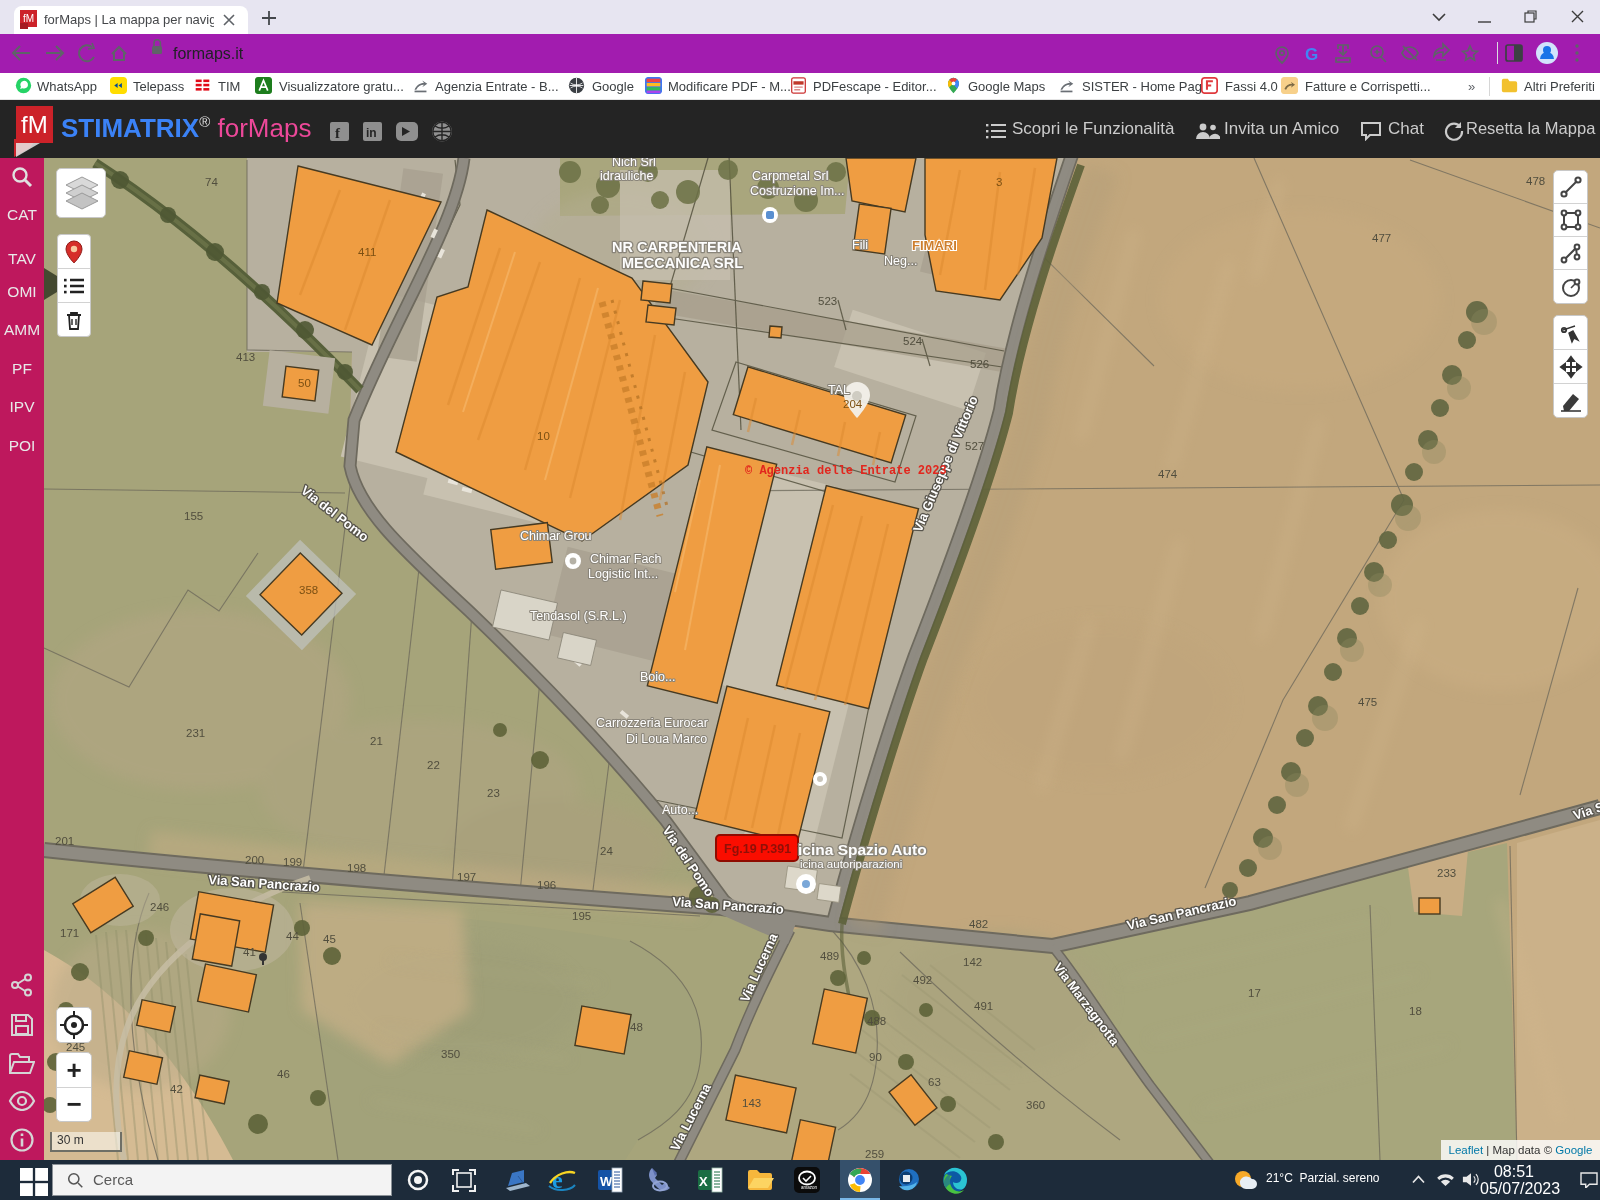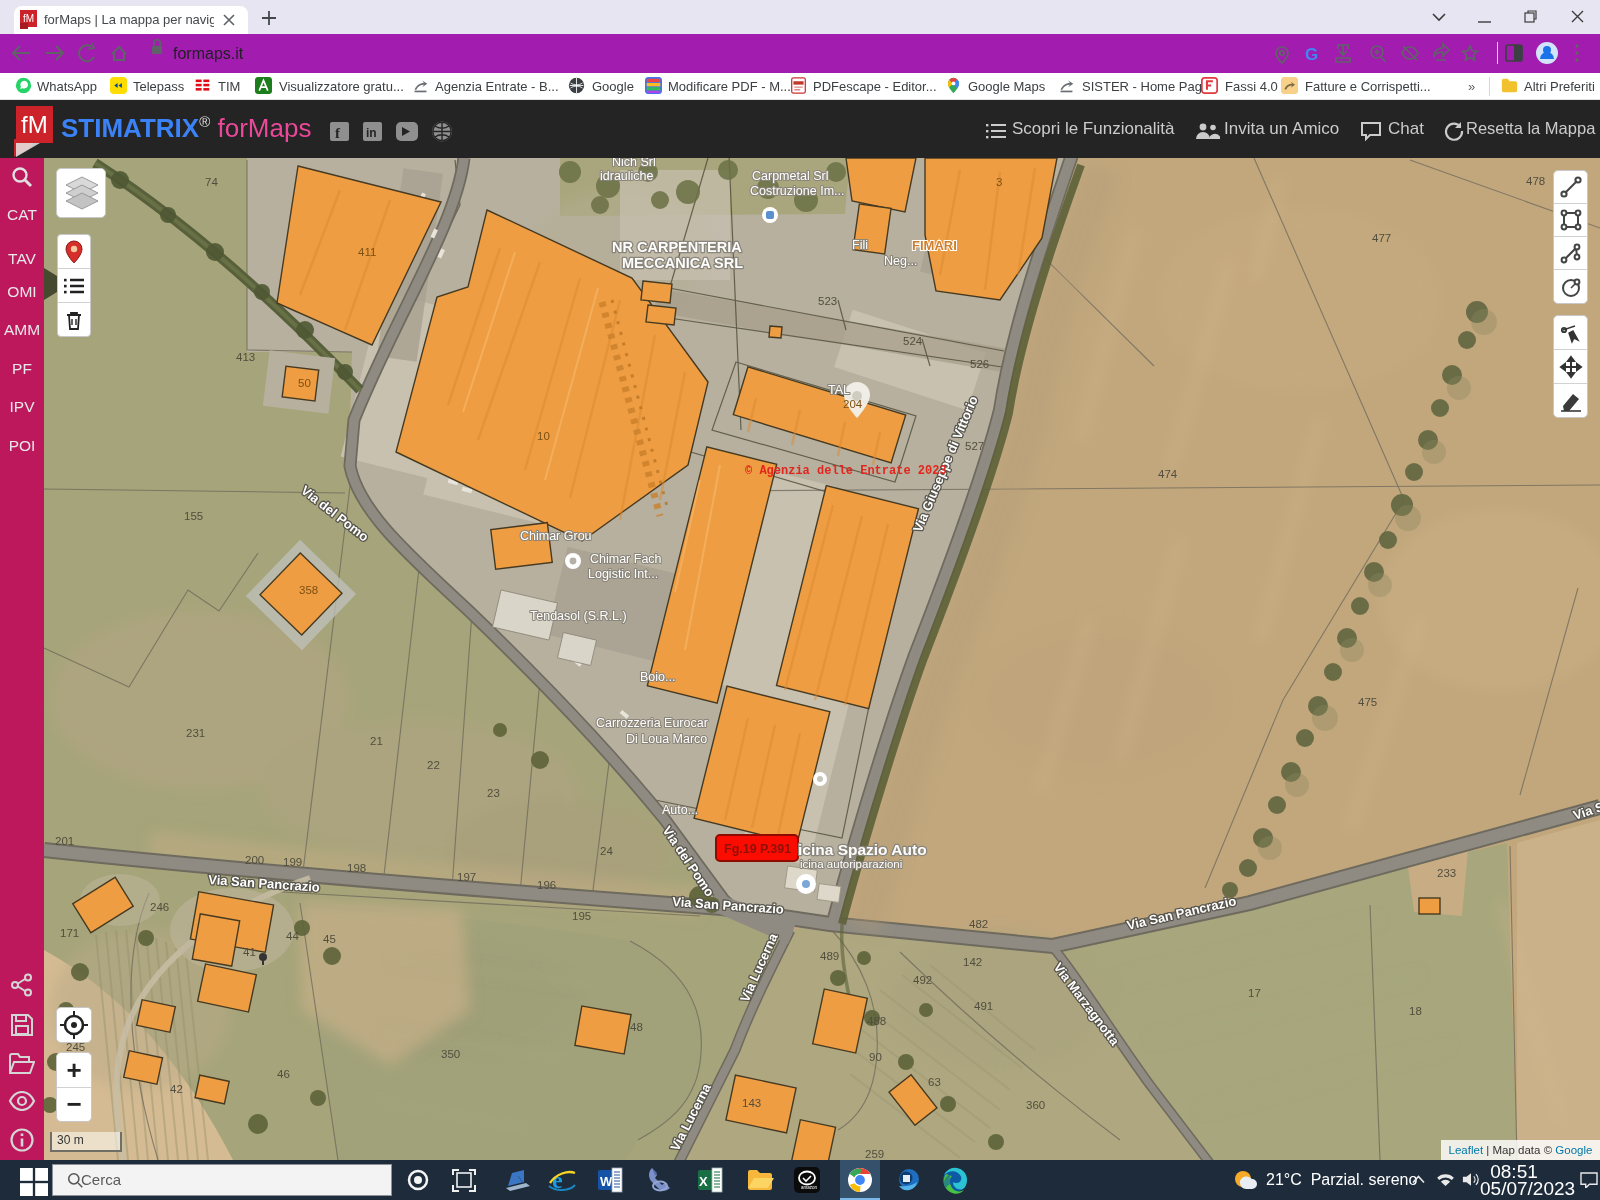--- a/index.html
+++ b/index.html
@@ -19,21 +19,21 @@
 .sbl{position:absolute;left:0;width:44px;text-align:center;color:#e8e8e8;font-size:15.5px}
 
 .lbtn{position:absolute;background:#fff;border:1px solid #c8c8c8;border-radius:5px}
 .cell{border-bottom:1px solid #d2d2d2;display:flex;align-items:center;justify-content:center}
 #attrib{position:absolute;left:1441px;top:1140px;width:159px;height:20px;background:rgba(255,255,255,.82);font-size:11.5px;color:#333;text-align:center;line-height:20px}
 #attrib a{color:#0078a8;text-decoration:none}
 
 #taskbar{position:absolute;left:0;top:1160px;width:1600px;height:40px;background:#1d2b3a}
 #tsearch{position:absolute;left:52px;top:4px;width:340px;height:32px;background:#f3f3f3;border:1px solid #8b9197;color:#5a5a5a;font-size:15px;line-height:30px}
 .tico{position:absolute;top:6px;width:28px;height:28px}
-#tright{position:absolute;color:#fff;font-size:16px}
+#tright{position:absolute;color:#fff;font-size:12px}
 </style></head>
 <body>
 <svg id="map" style="position:absolute;left:0;top:0" width="1600" height="1160" viewBox="0 0 1600 1160">
 <style>
 .st{font:bold 13px "Liberation Sans",sans-serif;fill:#fff;stroke:#57544c;stroke-width:2.6px;paint-order:stroke;stroke-linejoin:round}
 .pn{font:11.5px "Liberation Sans",sans-serif;fill:#514e3e}
 .pb{font:11.5px "Liberation Sans",sans-serif;fill:#7c5013}
 .bz{font:12.5px "Liberation Sans",sans-serif;fill:#fff;stroke:#8a857a;stroke-width:2.2px;paint-order:stroke;stroke-linejoin:round}
 .bz2{font:bold 14.5px "Liberation Sans",sans-serif;fill:#fdfdfd;stroke:#8a857a;stroke-width:2.6px;paint-order:stroke;stroke-linejoin:round}
 </style>
@@ -836,21 +836,21 @@
       <g fill="#fff">
         <rect x="0" y="0" width="11" height="11"></rect>
         <rect x="13" y="0" width="11" height="11"></rect>
         <rect x="0" y="13" width="11" height="11"></rect>
         <rect x="13" y="13" width="11" height="11"></rect>
       </g>
     </svg>
   <div id="tsearch"><svg width="17" height="17" viewBox="0 0 20 20" style="position:absolute;left:14px;top:7px">
         <circle cx="8" cy="8" r="6" fill="none" stroke="#555" stroke-width="1.8"></circle>
         <path d="M13 13 l5 5" stroke="#555" stroke-width="1.8"></path>
-      </svg><span style="margin-left:28px">Cerca</span></div>
+      </svg><span style="margin-left:40px">Cerca</span></div>
   <svg class="tico" style="left:404px" viewBox="0 0 28 28">
       <circle cx="14" cy="14" r="9" fill="none" stroke="#f5f5f5" stroke-width="2.5"></circle>
       <circle cx="14" cy="14" r="4" fill="#f5f5f5"></circle>
     </svg>
   <svg class="tico" style="left:450px" viewBox="0 0 28 28">
       <g fill="none" stroke="#f0f0f0" stroke-width="1.6">
         <rect x="7" y="7" width="14" height="14"></rect>
         <path d="M3 9 V4 h6 M19 4 h6 v5 M25 19 v6 h-6 M9 25 H3 v-6" stroke-width="2"></path>
       </g>
     </svg>
@@ -925,17 +925,17 @@
   <svg style="position:absolute;left:1412px;top:15px" width="13" height="9" viewBox="0 0 13 9">
       <path d="M1 7.5 L6.5 1.5 L12 7.5" fill="none" stroke="#e8e8e8" stroke-width="1.7"></path>
     </svg>
   <svg style="position:absolute;left:1437px;top:13px" width="17" height="13" viewBox="0 0 18 14">
       <path d="M0 5 a13 13 0 0 1 18 0 l-2.2 2.6 a9.5 9.5 0 0 0 -13.6 0Z M4 9.5 a7 7 0 0 1 10 0 L9 14Z" fill="#e8e8e8"></path>
     </svg>
   <svg style="position:absolute;left:1462px;top:12px" width="18" height="15" viewBox="0 0 20 16">
       <path d="M1 5 h4 l5 -4 v14 l-5 -4 h-4 Z" fill="#e8e8e8"></path>
       <path d="M13 4.5 a5 5 0 0 1 0 7 M15.5 2 a8.5 8.5 0 0 1 0 12" stroke="#e8e8e8" stroke-width="1.4" fill="none"></path>
     </svg>
-  <div style="position:absolute;left:1480px;top:3px;width:68px;color:#fff;text-align:center;font-size:19px;line-height:17px">08:51<br>05/07/2023</div>
+  <div style="position:absolute;left:1480px;top:3px;width:68px;color:#fff;text-align:center;font-size:16px;line-height:17px">08:51<br>05/07/2023</div>
   <svg style="position:absolute;left:1580px;top:12px" width="18" height="16" viewBox="0 0 19 17">
       <path d="M1 1 h17 v12 h-8 l-4 4 v-4 h-5 Z" fill="none" stroke="#e8e8e8" stroke-width="1.5"></path>
     </svg>
 </div>
 
 </body></html>

